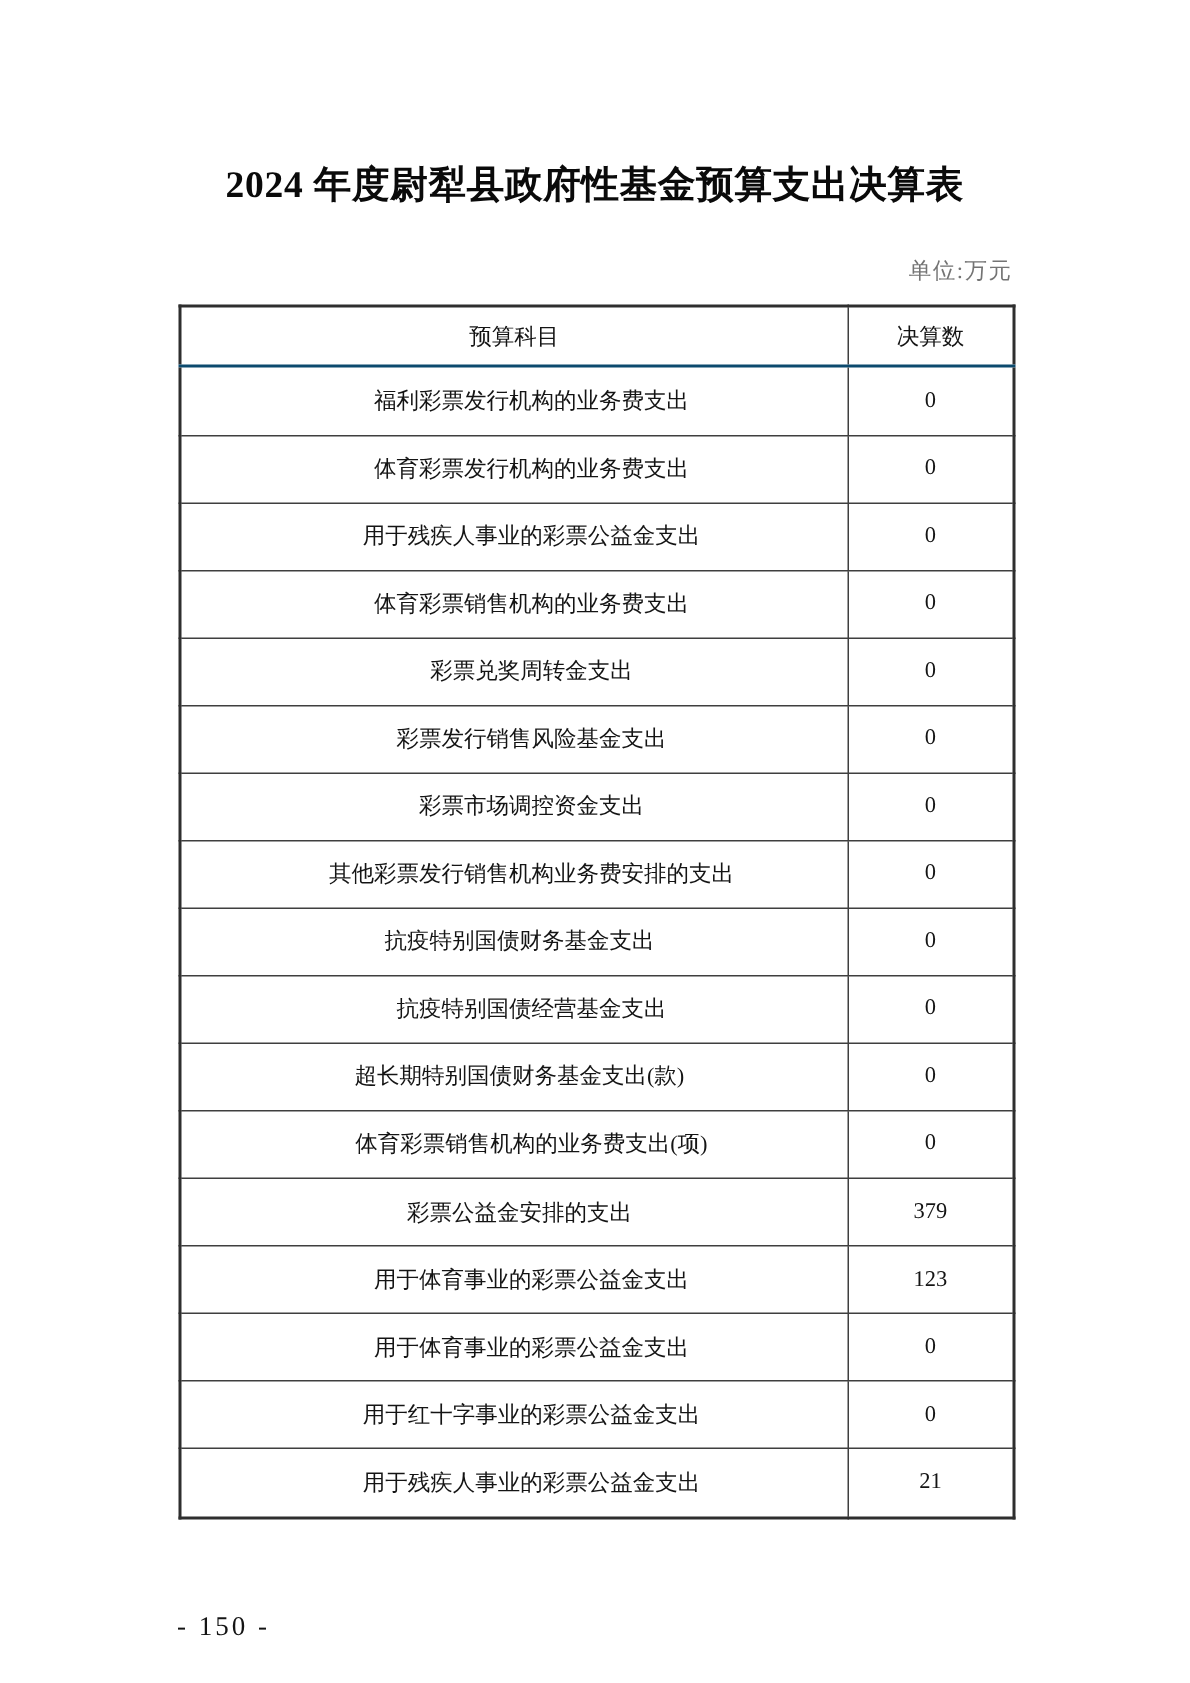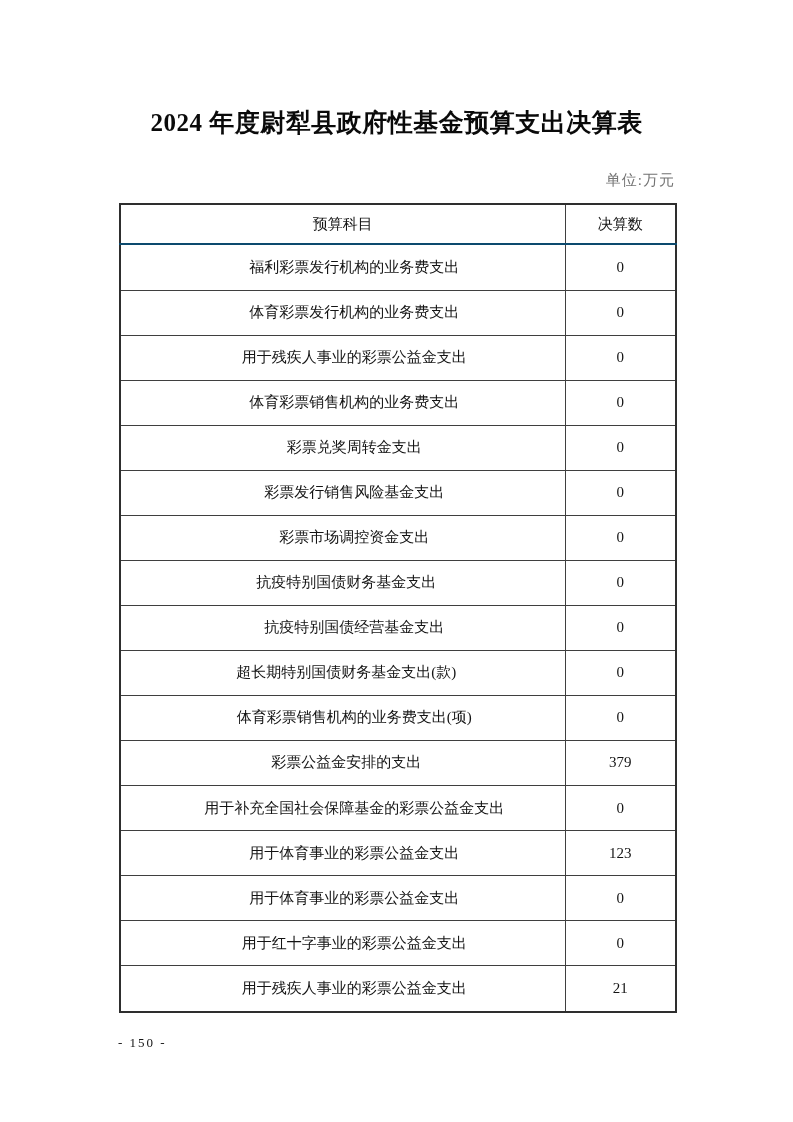--- a/index.html
+++ b/index.html
@@ -60,23 +60,23 @@
     height: 40px;
     text-align: center;
     border-bottom: 2px solid #0c4a6e;
   }
   .budget-table tbody td.subject { text-align: center; }
   .budget-table tbody td.subject.level-1 { padding-left: 7px; }
   .budget-table tbody td.subject.level-2 { padding-left: 23px; }
   .budget-table tbody td.value { text-align: center; }
   .page-number {
     position: absolute;
-    top: 1035px;
+    top: 1074px;
     left: 118px;
-    font-size: 13px;
+    font-size: 18px;
     letter-spacing: 2px;
     color: #141414;
   }
 </style>
 </head>
 <body>
 
 <div class="page">
 
   <h1 class="doc-title">2024 年度尉犁县政府性基金预算支出决算表</h1>
@@ -117,42 +117,42 @@
         </tr>
         <tr>
           <td class="subject level-2">彩票发行销售风险基金支出</td>
           <td class="value">0</td>
         </tr>
         <tr>
           <td class="subject level-2">彩票市场调控资金支出</td>
           <td class="value">0</td>
         </tr>
         <tr>
+          <td class="subject level-2">其他彩票发行销售机构业务费安排的支出</td>
+          <td class="value">0</td>
+        </tr>
+        <tr>
           <td class="subject level-1">抗疫特别国债财务基金支出</td>
           <td class="value">0</td>
         </tr>
         <tr>
           <td class="subject level-2">抗疫特别国债经营基金支出</td>
           <td class="value">0</td>
         </tr>
         <tr>
           <td class="subject level-1">超长期特别国债财务基金支出(款)</td>
           <td class="value">0</td>
         </tr>
         <tr>
           <td class="subject level-2">体育彩票销售机构的业务费支出(项)</td>
           <td class="value">0</td>
         </tr>
         <tr>
           <td class="subject level-1">彩票公益金安排的支出</td>
           <td class="value">379</td>
-        </tr>
-        <tr>
-          <td class="subject level-2">用于补充全国社会保障基金的彩票公益金支出</td>
-          <td class="value">0</td>
         </tr>
         <tr>
           <td class="subject level-2">用于体育事业的彩票公益金支出</td>
           <td class="value">123</td>
         </tr>
         <tr>
           <td class="subject level-2">用于体育事业的彩票公益金支出</td>
           <td class="value">0</td>
         </tr>
         <tr>

